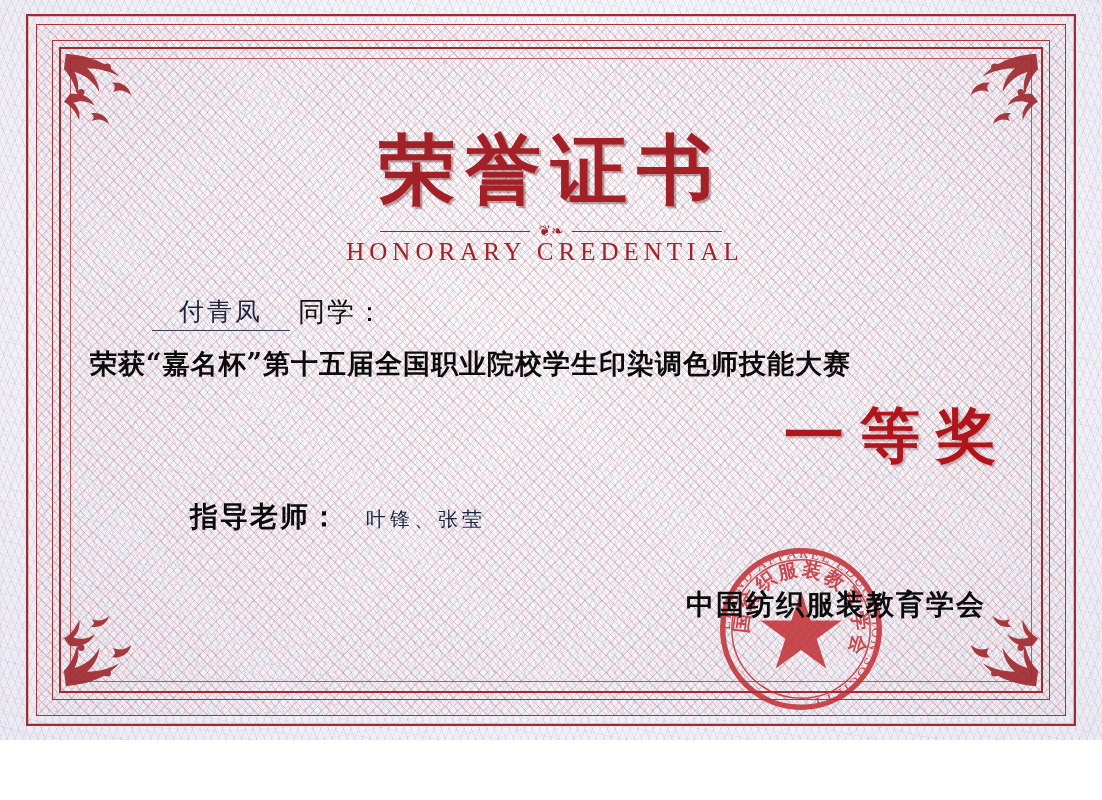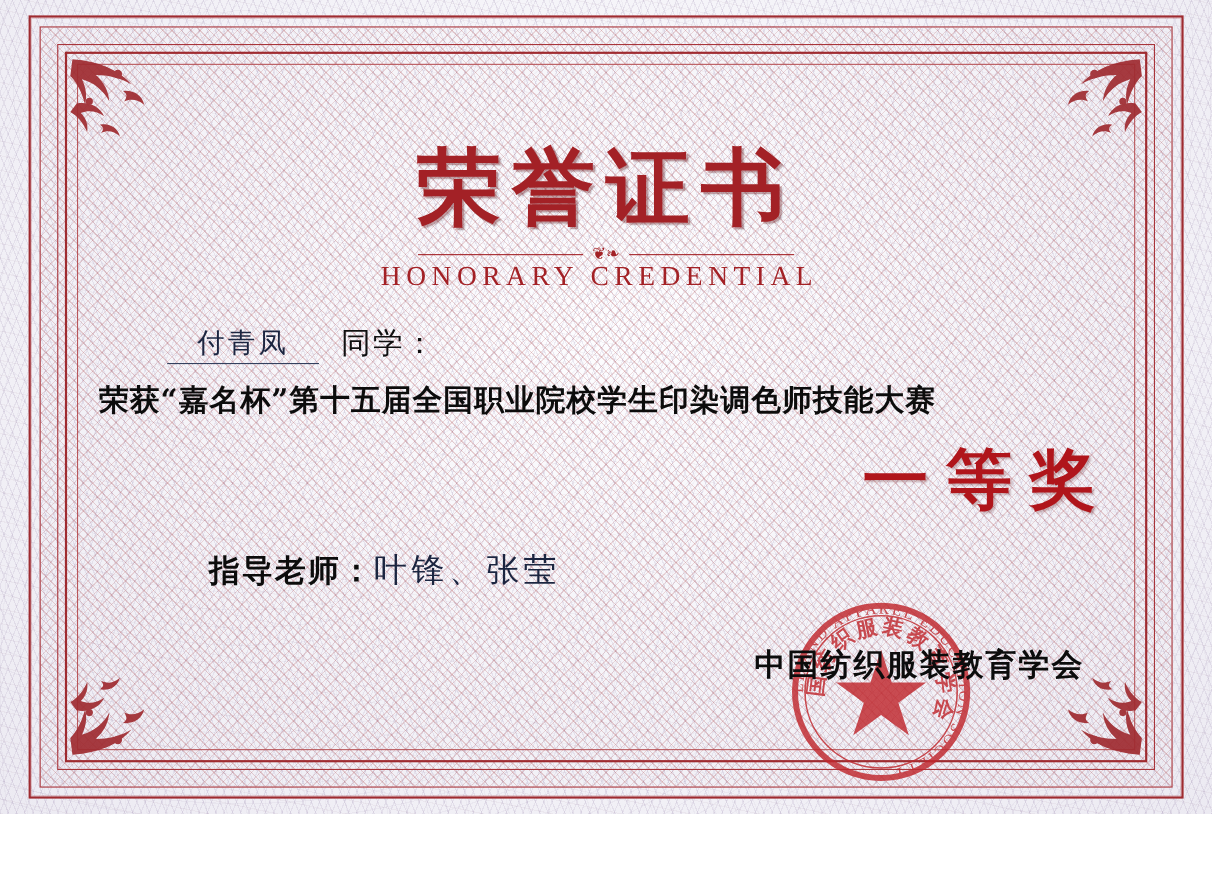--- a/index.html
+++ b/index.html
@@ -136,21 +136,21 @@
     letter-spacing: 5px;
     color: #a32126;
   }
 
   .recipient-line {
     position: absolute;
     top: 216px;
     left: 62px;
     display: flex;
     align-items: flex-end;
-    gap: 20px;
+    gap: 8px;
   }
   .recipient-name {
     font-family: "DejaVu Serif", "Liberation Serif", serif;
     font-size: 25px;
     color: #1b2540;
     border-bottom: 1px solid #33405e;
     padding: 0 14px 2px 14px;
     min-width: 110px;
     text-align: center;
     letter-spacing: 3px;
@@ -187,32 +187,32 @@
     color: #b0151b;
     text-shadow: 2px 2px 2px rgba(90,10,15,0.28);
   }
 
   .teacher-line {
     position: absolute;
     top: 420px;
     left: 100px;
     display: flex;
     align-items: baseline;
-    gap: 0;
+    gap: 26px;
   }
   .teacher-label {
     font-family: "DejaVu Serif", "Liberation Serif", serif;
     font-weight: bold;
     font-size: 28px;
     color: #0c0c0c;
     letter-spacing: 2px;
   }
   .teacher-names {
     font-family: Liberation Serif, serif;
-    font-size: 30px;
+    font-size: 20px;
     color: #1b2540;
     letter-spacing: 4px;
   }
 
   .issuer {
     position: absolute;
     right: 26px;
     top: 508px;
     text-align: right;
     font-family: "DejaVu Serif", "Liberation Serif", serif;

